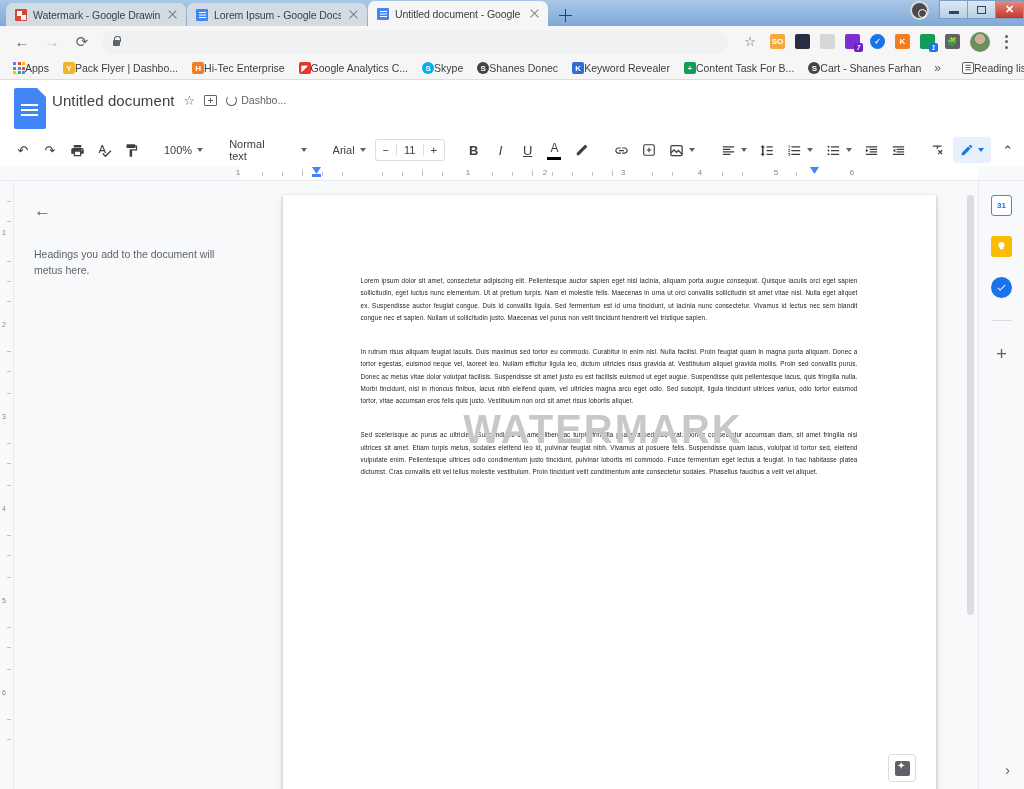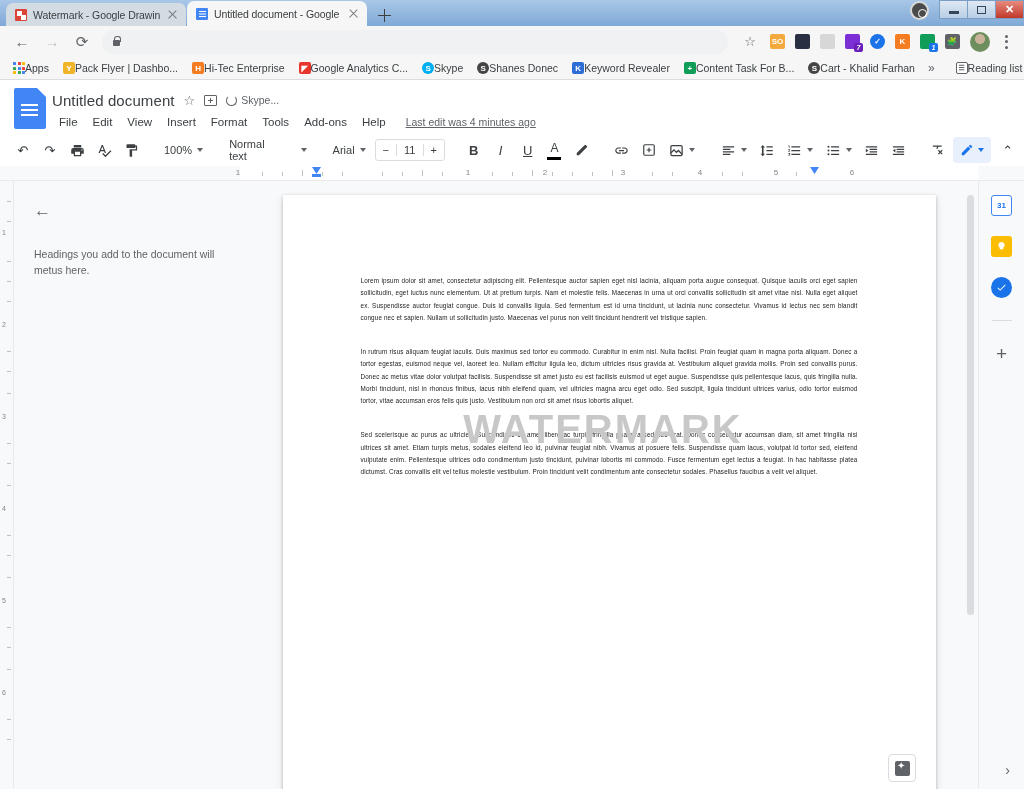--- a/index.html
+++ b/index.html
@@ -444,20 +444,25 @@
 </style>
 </head>
 <body>
 
 <div class="tabstrip">
   <div class="tab">
     <span class="tab-fav fav-draw"></span>
     <span class="tab-title">Watermark - Google Drawings</span>
     <span class="tab-close"></span>
   </div>
+  <div class="tab">
+    <span class="tab-fav fav-docs"></span>
+    <span class="tab-title">Lorem Ipsum - Google Docs</span>
+    <span class="tab-close"></span>
+  </div>
   <div class="tab active">
     <span class="tab-fav fav-docs"></span>
     <span class="tab-title">Untitled document - Google Doc</span>
     <span class="tab-close"></span>
   </div>
   <div class="newtab"></div>
 
   <div class="circlebtn"></div>
   <div class="wincontrols">
     <div class="wc">
@@ -539,53 +544,42 @@
   <div class="bm">
     <span class="bm-ico" style="background:#2c6ed5">K</span>
     <span>Keyword Revealer</span>
   </div>
   <div class="bm">
     <span class="bm-ico" style="background:#0f9d58">+</span>
     <span>Content Task For B...</span>
   </div>
   <div class="bm">
     <span class="bm-ico" style="background:#444;border-radius:50%">S</span>
-    <span>Cart - Khalid Farhan</span>
+    <span>Cart - Shanes Farhan</span>
   </div>
   <span class="bm-spacer"></span>
   <span class="chev">»</span>
   <span class="vdiv"></span>
   <div class="bm">
     <span class="bm-ico" style="background:#fff;border:1.3px solid #5f6368;color:#5f6368;font-size:7px">☰</span>
     <span>Reading list</span>
   </div>
 </div>
 
 <div class="docs-header">
   <div class="docs-logo"></div>
   <div class="hdr-main">
     <div class="title-row">
       <span class="doc-title">Untitled document</span>
       <span class="ic-star">☆</span>
       <span class="ic-folder"></span>
       <span class="saving">
         <span class="sync-ic"></span>
-        <span class="saving-txt">Skype...</span>
+        <span class="saving-txt">Dashbo...</span>
       </span>
-    </div>
-    <div class="menu-row">
-      <span class="menu-item">File</span>
-      <span class="menu-item">Edit</span>
-      <span class="menu-item">View</span>
-      <span class="menu-item">Insert</span>
-      <span class="menu-item">Format</span>
-      <span class="menu-item">Tools</span>
-      <span class="menu-item">Add-ons</span>
-      <span class="menu-item">Help</span>
-      <span class="lastedit">Last edit was 4 minutes ago</span>
     </div>
   </div>
 </div>
 
 <div class="toolbar">
   <span class="tb">↶</span>
   <span class="tb">↷</span>
   <span class="tb">
     <svg width="15" height="15" viewBox="0 0 24 24" fill="#3c4043">
         <path d="M19 8H5c-1.66 0-3 1.34-3 3v6h4v4h12v-4h4v-6c0-1.66-1.34-3-3-3zm-3 11H8v-5h8v5zm3-7c-.55 0-1-.45-1-1s.45-1 1-1 1 .45 1 1-.45 1-1 1zm-1-9H6v4h12V3z"></path>

